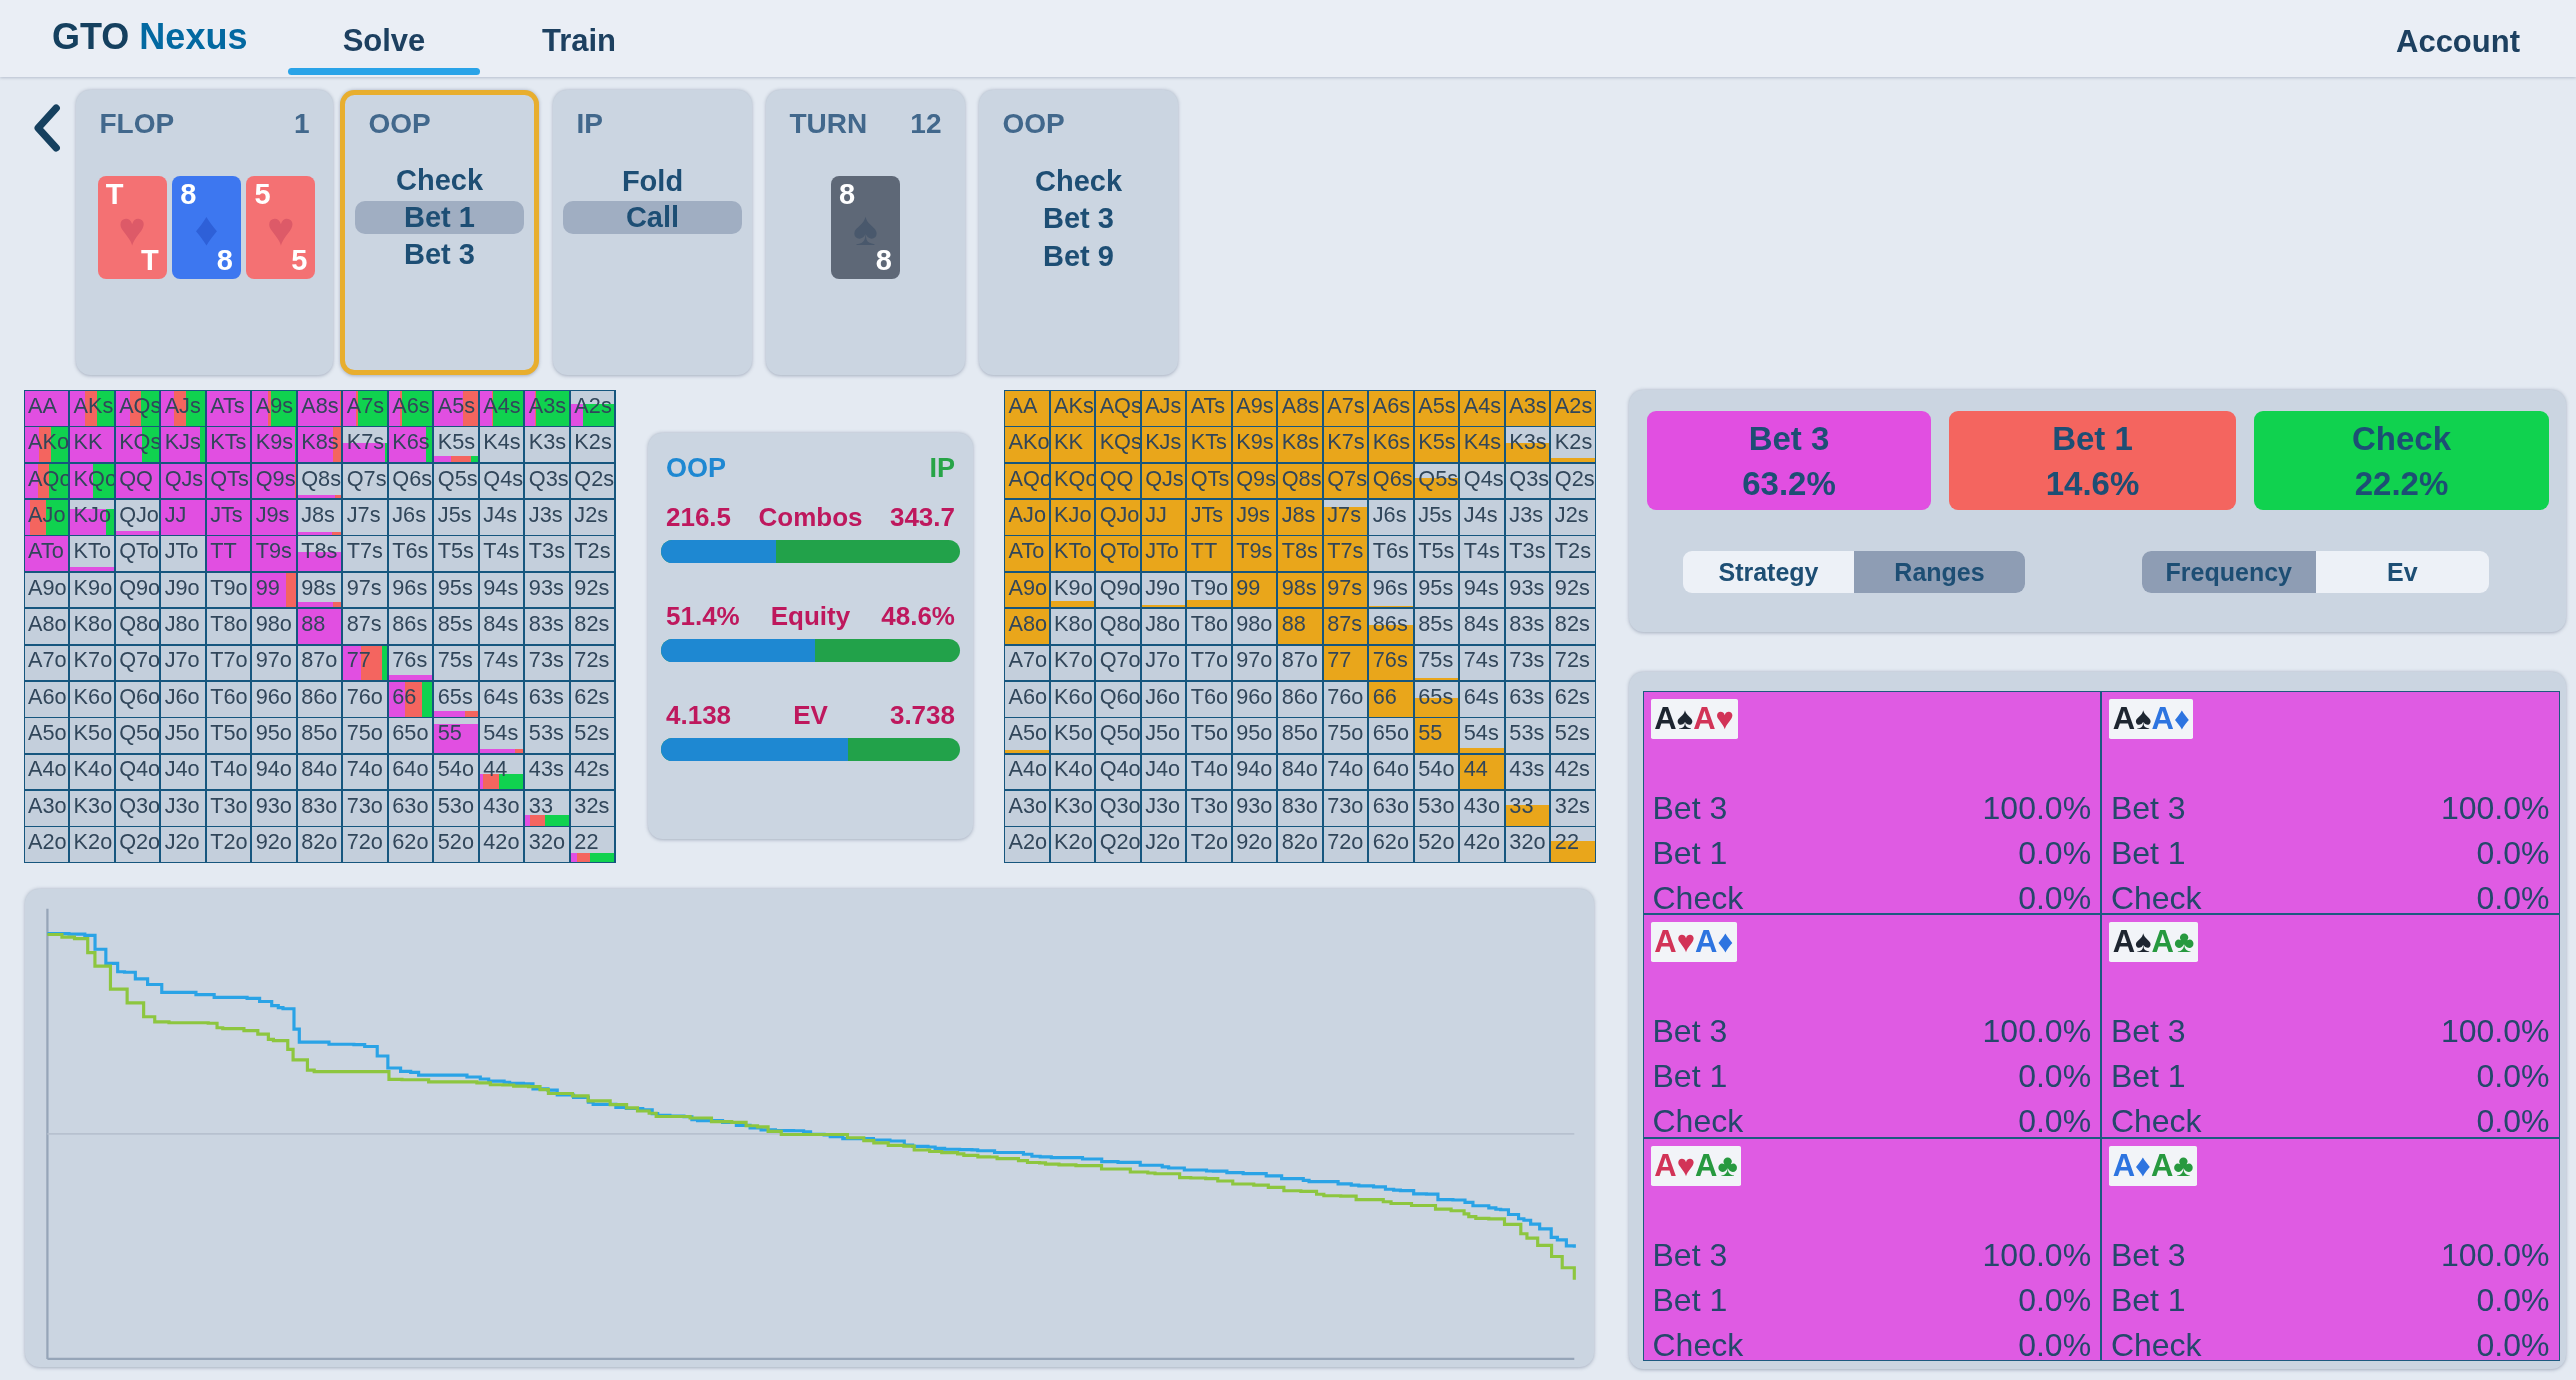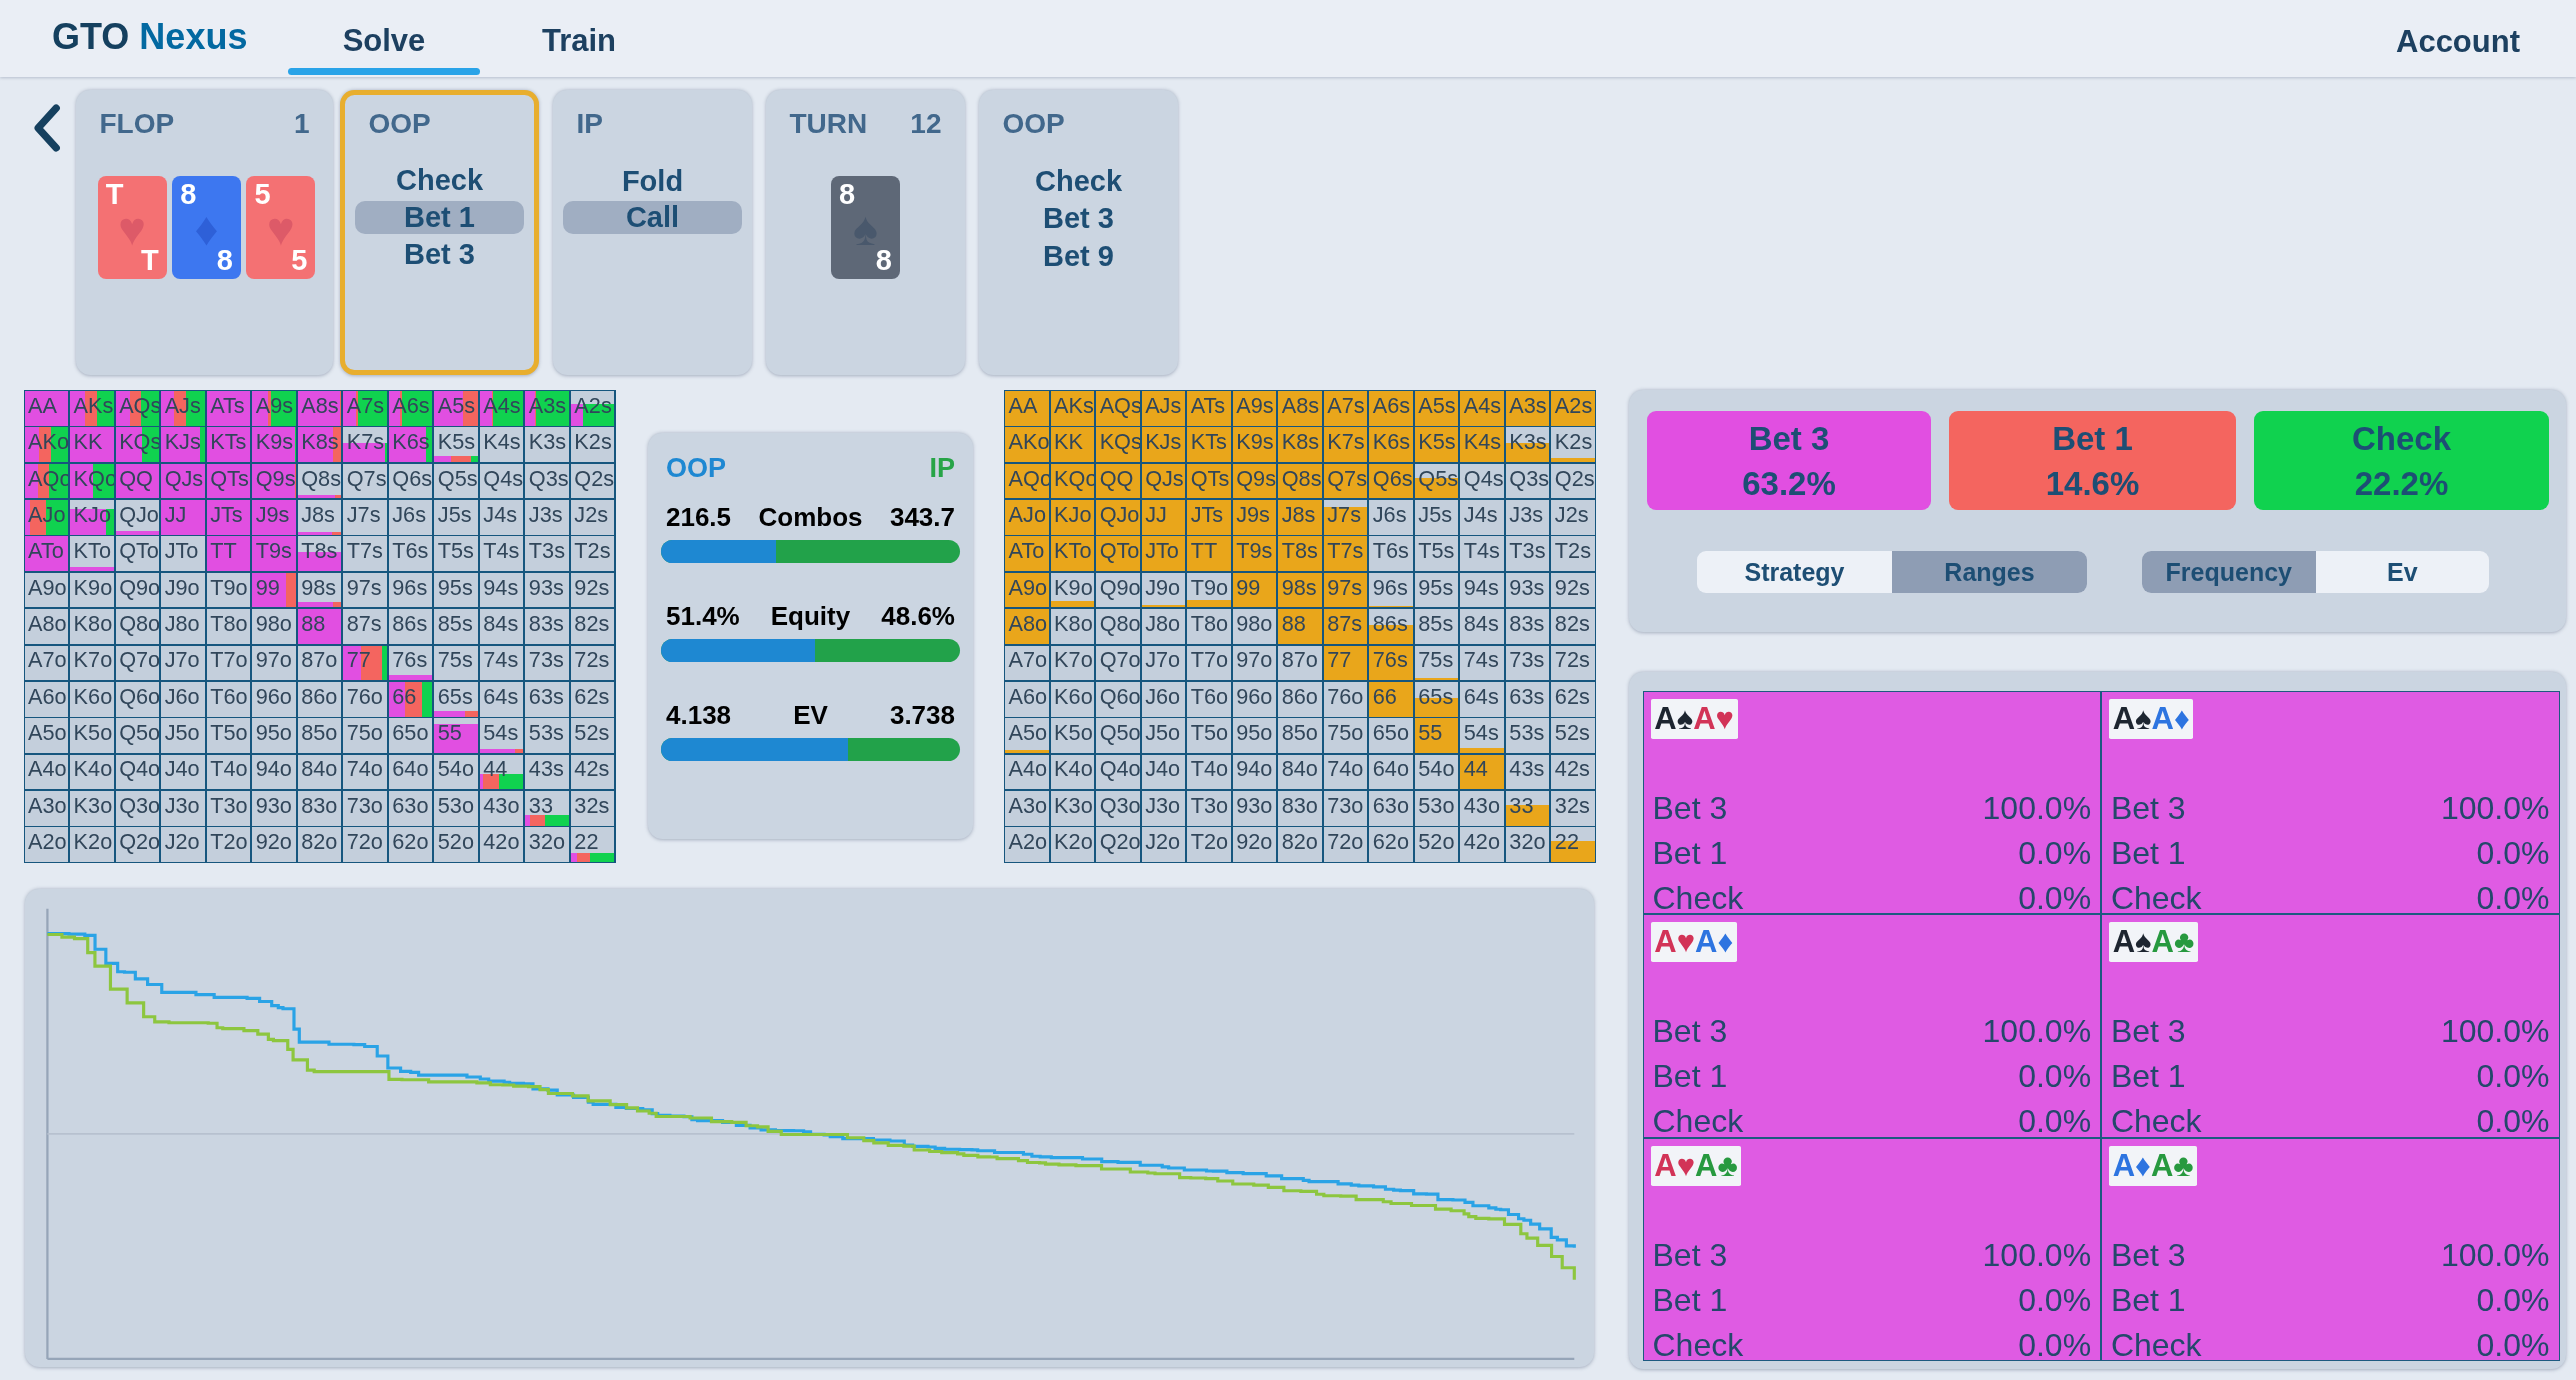--- a/index.html
+++ b/index.html
@@ -68,21 +68,21 @@
     color:#31465a; white-space:nowrap; z-index:1; }
 
   
   .stats-card { position:absolute; left:648px; top:433px; width:325px; height:406px;
     border-radius:14.4px; background:#cbd5e1; box-shadow:0 0.9px 3.6px rgba(90,105,130,.45); padding:20px 12.6px; }
   
   .stats-head { display:flex; justify-content:space-between; font-size:27px; font-weight:bold; padding:0 5.4px; }
   .stats-head .oop { color:#1e88d2; } .stats-head .ip { color:#27a447; }
   .stat-group { position:absolute; left:12.6px; right:12.6px; }
   .stat-vals { display:flex; justify-content:space-between; align-items:baseline;
-    font-size:26px; font-weight:bold; color:#000000; padding:0 5.4px; }
+    font-size:26px; font-weight:bold; color:#be185d; padding:0 5.4px; }
   .stat-bar { margin-top:7.2px; height:22.6px; border-radius:11.7px; overflow:hidden;
     background:#22a24a; display:flex; }
   .stat-bar .l { background:#1e88d2; height:100%; }
 
   
   .controls-card { position:absolute; left:1629px; top:390px; width:937px; height:242px;
     border-radius:14.4px; background:#cbd5e1; box-shadow:0 0.9px 3.6px rgba(90,105,130,.45); }
   .freq-btn { position:absolute; top:21px; height:99px; border-radius:9px; cursor:pointer;
     display:flex; flex-direction:column; justify-content:center; align-items:center;
     font-size:33px; font-weight:600; color:#1d4e74; line-height:45px; }
@@ -1706,21 +1706,21 @@
       <div class="freq-btn" style="left:320px;width:287px;background:#f4655f">
         <span>Bet 1</span>
         <span>14.6%</span>
       </div>
       <div class="freq-btn" style="left:625px;width:295px;background:#10d24f">
         <span>Check</span>
         <span>22.2%</span>
       </div>
     </div>
   <div id="toggle-groups">
-      <div class="toggle-group" style="left:68px;width:390px">
+      <div class="toggle-group" style="left:54px;width:342px">
         <div class="toggle-opt">Strategy</div>
         <div class="toggle-opt hl">Ranges</div>
       </div>
       <div class="toggle-group" style="left:513px;width:347px">
         <div class="toggle-opt hl">Frequency</div>
         <div class="toggle-opt">Ev</div>
       </div>
     </div>
 </div>
 

